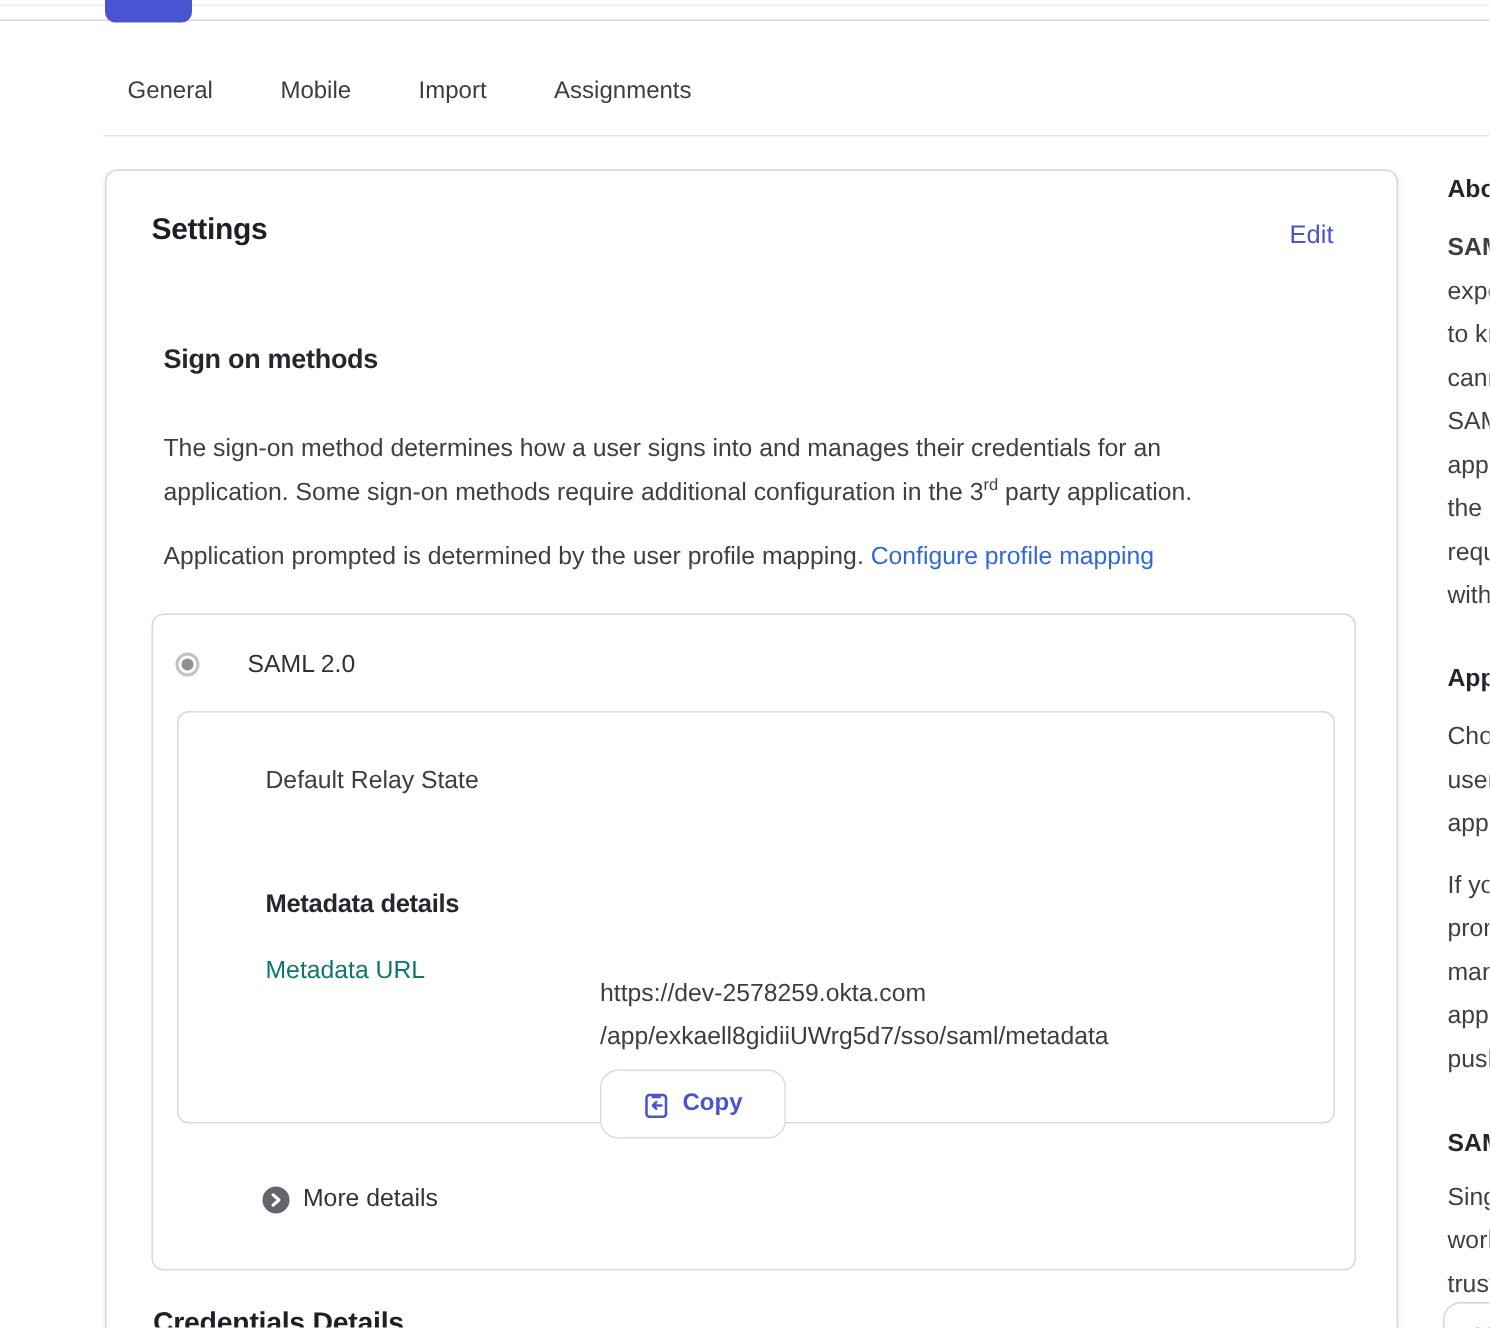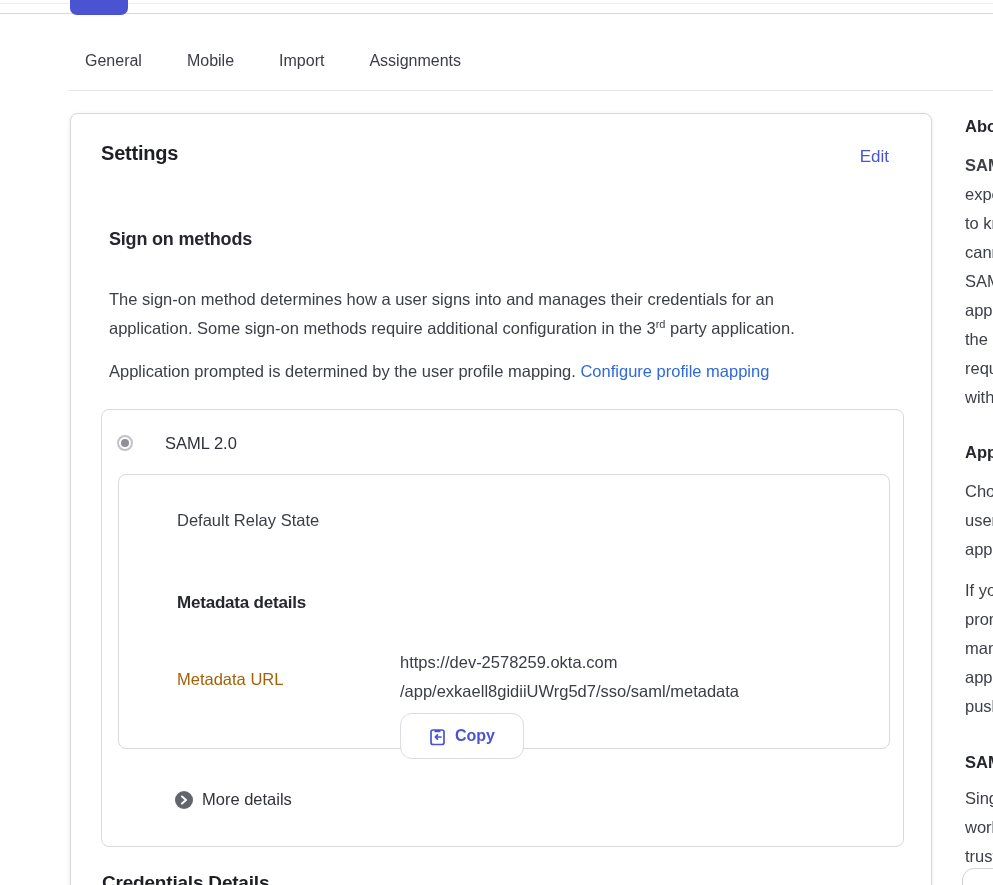--- a/index.html
+++ b/index.html
@@ -47,22 +47,22 @@
     justify-content:center; cursor:pointer; background:#fff; }
   .radio-dot { width:8px; height:8px; border-radius:50%; background:#8f8f96; }
   .radio-label { position:absolute; left:63px; top:24px; font-size:16.5px; color:#2e3138; }
 
   .inner-box { position:absolute; left:16px; top:64px; width:772px; height:275px;
     border:1px solid #d8d8dd; border-radius:8px; background:#fff; }
   .relay-label { position:absolute; left:58px; top:31px; font-size:16.5px;
     line-height:29px; color:#3a3e44; }
   .metadata-heading { position:absolute; left:58px; top:118px; font-size:17px;
     font-weight:600; color:#26272c; letter-spacing:-.2px; }
-  .meta-label { position:absolute; left:58px; top:190px; font-size:16.5px;
-    line-height:29px; color:#a16207; }
+  .meta-label { position:absolute; left:58px; top:158px; font-size:16.5px;
+    line-height:29px; color:#0f766e; }
   .meta-value { position:absolute; left:281px; top:173px; font-size:16.5px;
     line-height:29px; color:#3a3e44; }
 
   .copy-btn { position:absolute; left:281px; top:238px; height:46px; padding:0 28px;
     display:inline-flex; align-items:center; gap:9px; background:#fff;
     border:1px solid #dcdce2; border-radius:12px; cursor:pointer;
     font-size:16px; font-weight:600; color:#4a54d2; }
   .copy-btn svg { display:block; }
 
   .more-details { position:absolute; left:56px; top:315px; display:flex;

